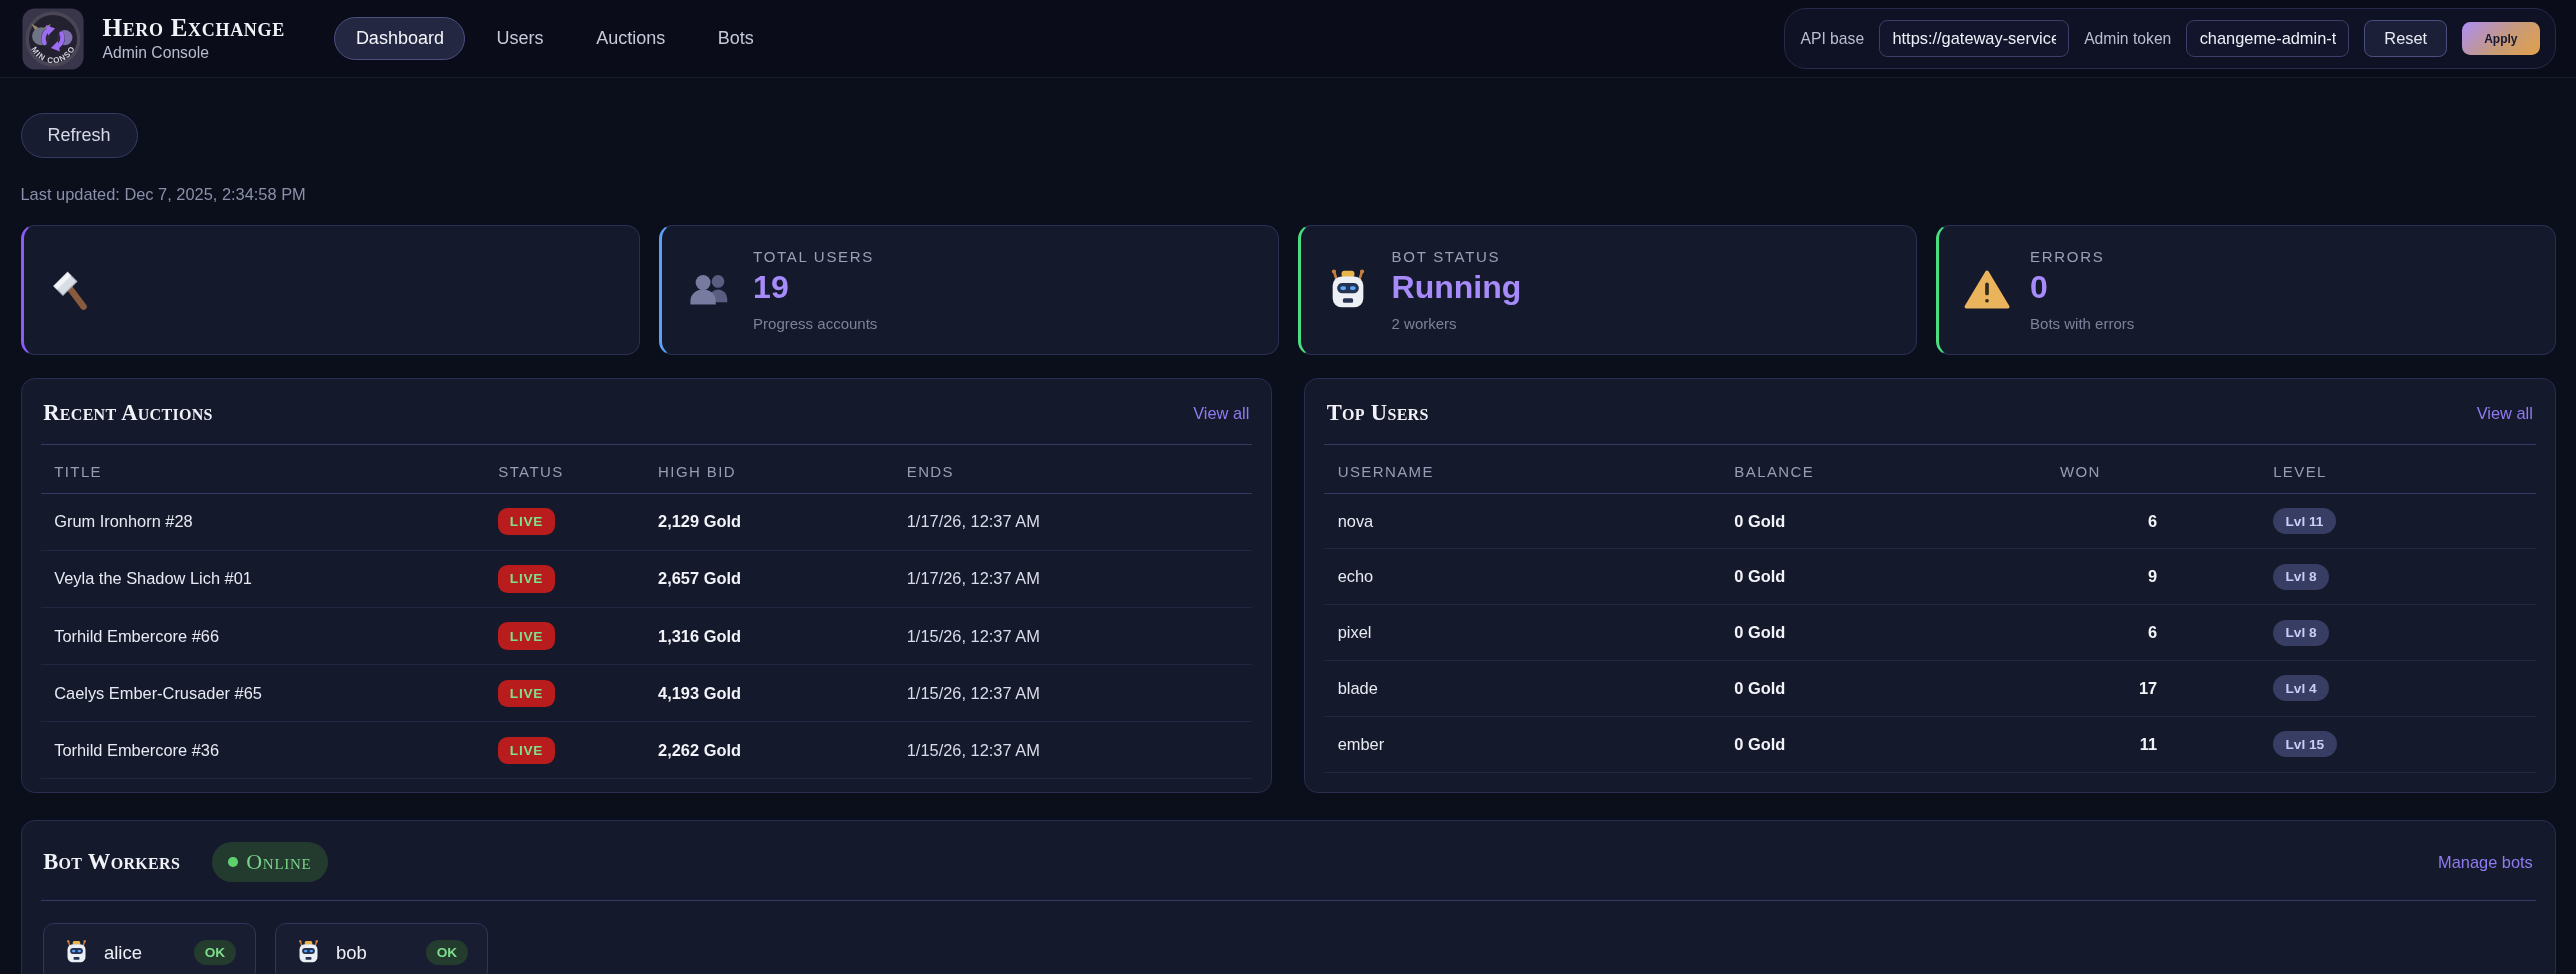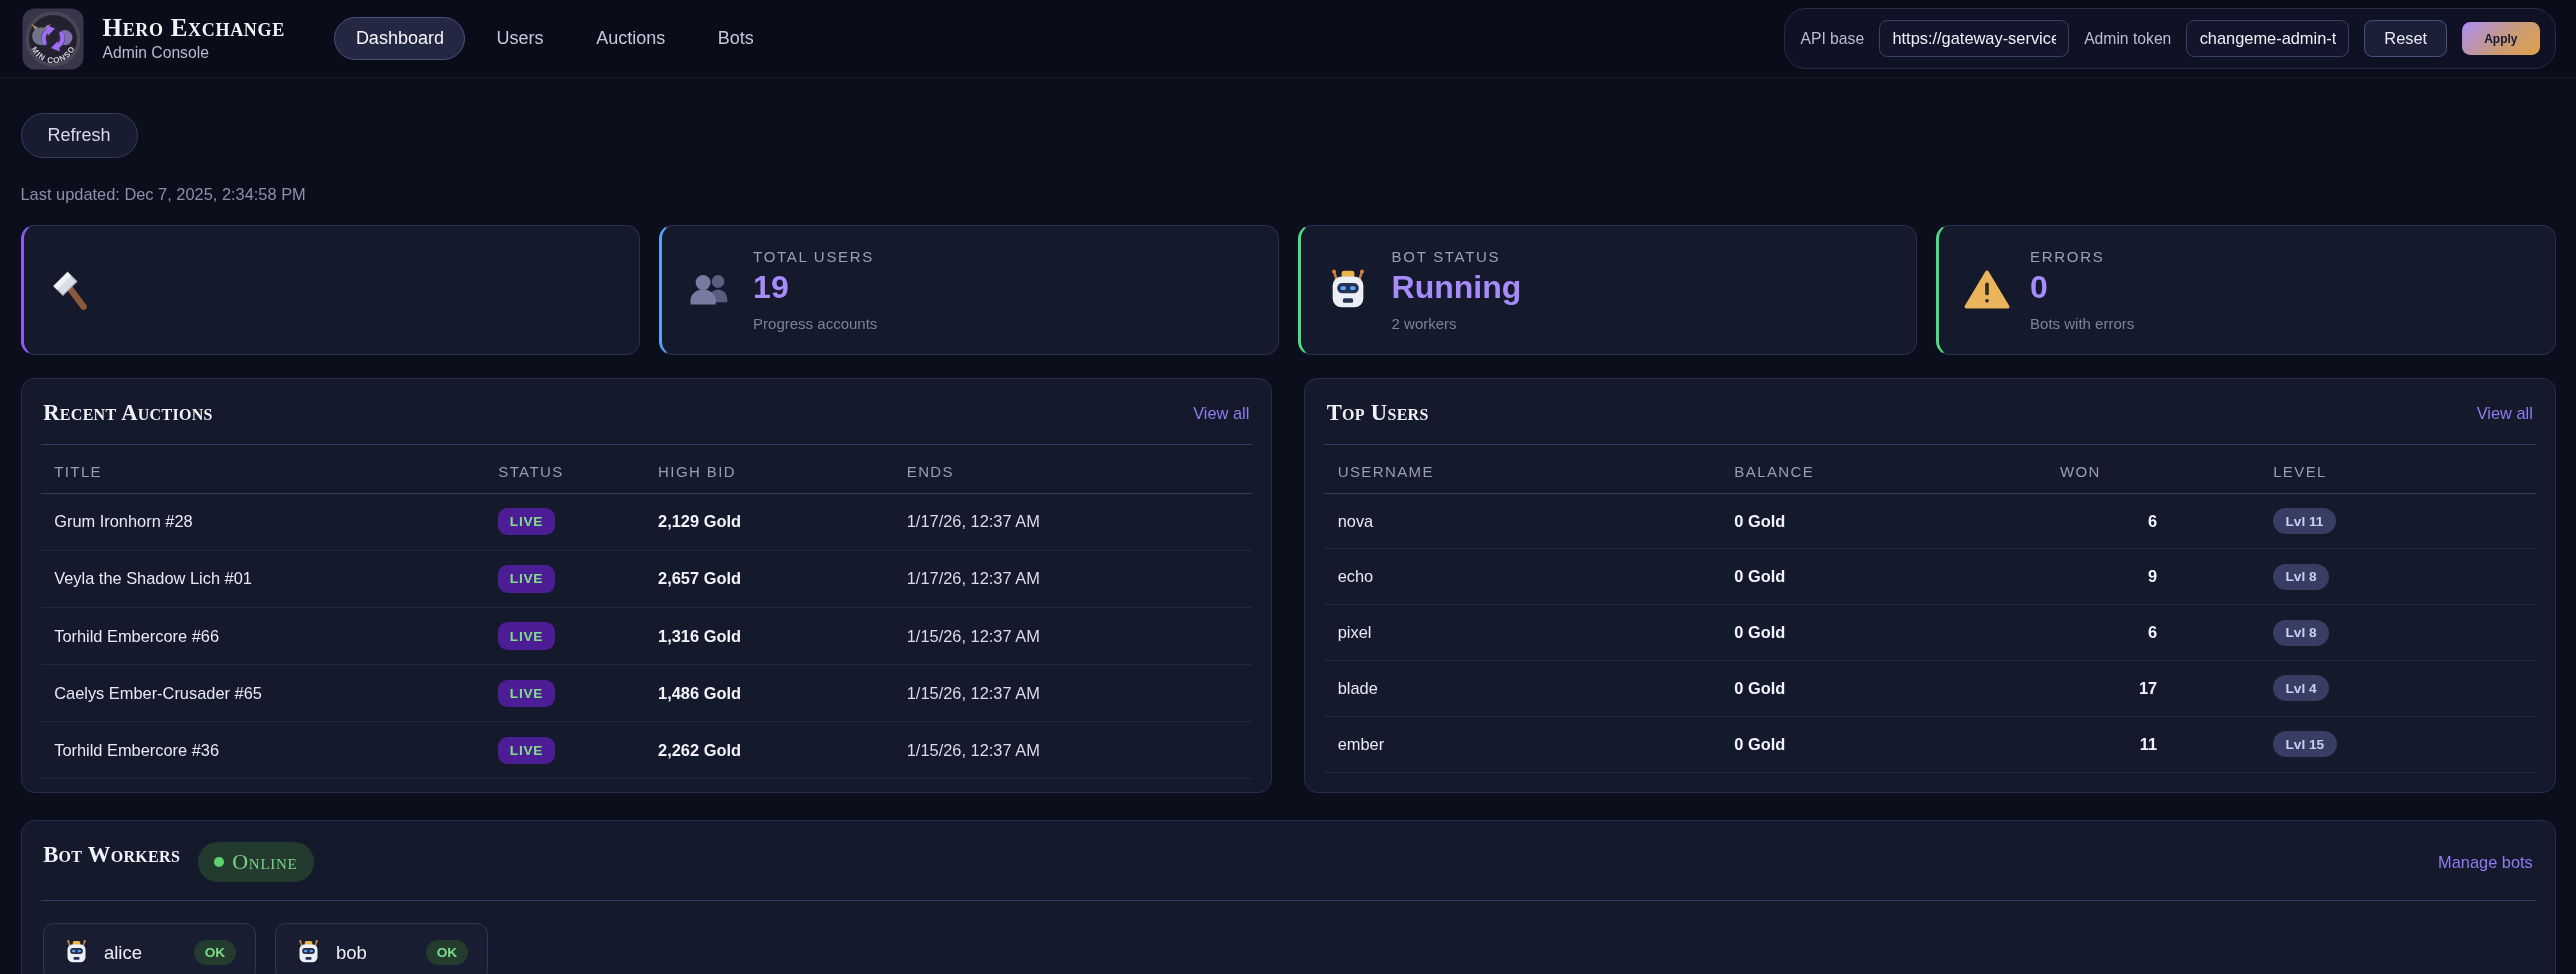--- a/index.html
+++ b/index.html
@@ -108,32 +108,32 @@
   .users .trow{grid-template-columns:33.5% 27.5% 18% 1fr;}
   .thead{padding-top:18px;padding-bottom:12.3px;border-bottom:1.4px solid var(--divider);}
   .th{font-size:15px;letter-spacing:1.4px;color:#989db5;}
   .trow.data{padding-top:14.4px;padding-bottom:14.4px;border-bottom:0.7px solid var(--row-divider);}
   .td{font-size:16.4px;color:var(--text);}
   .td.strong{font-weight:700;color:#f3f4f9;}
   .td.dim{color:#d9dce8;}
   .won-cell{text-align:right;padding-right:116px;font-weight:700;color:#f3f4f9;}
 
   .badge-live{
-    display:inline-block;background:#4c1d95;color:var(--green);
+    display:inline-block;background:#b91c1c;color:var(--green);
     font-size:13.7px;font-weight:700;letter-spacing:0.7px;
     padding:6.2px 11.6px;border-radius:9.6px;
   }
   .badge-lvl{
     display:inline-block;background:#383d63;color:#c9cdf8;
     font-size:13.7px;font-weight:700;padding:5.5px 12.3px;border-radius:683px;
   }
 
   
   .bots-panel{margin-top:27px;}
-  .bots-head-left{display:flex;align-items:flex-start;gap:18px;}
+  .bots-head-left{display:flex;align-items:center;gap:32px;}
   .badge-online{
     display:inline-flex;align-items:center;gap:8.2px;
     background:#233b2e;border-radius:683px;padding:6.8px 16.4px;
   }
   .online-dot{width:9.6px;height:9.6px;border-radius:50%;background:#5fd06e;}
   .online-text{font-size:22px;color:#7ad389;letter-spacing:0.7px;}
   .worker-row{display:flex;gap:19px;margin-top:22px;padding:0 2.7px 11px;}
   .worker-chip{
     display:flex;align-items:center;gap:13.7px;
     background:#191d32;border:0.7px solid #30355a;border-radius:11px;
@@ -301,21 +301,21 @@
               </div>
               <div class="td strong">1,316 Gold</div>
               <div class="td dim">1/15/26, 12:37 AM</div>
             </div>
 
             <div class="trow data">
               <div class="td">Caelys Ember-Crusader #65</div>
               <div class="td">
                 <span class="badge-live">LIVE</span>
               </div>
-              <div class="td strong">1,486 Gold</div>
+              <div class="td strong">4,193 Gold</div>
               <div class="td dim">1/15/26, 12:37 AM</div>
             </div>
 
             <div class="trow data">
               <div class="td">Torhild Embercore #36</div>
               <div class="td">
                 <span class="badge-live">LIVE</span>
               </div>
               <div class="td strong">2,262 Gold</div>
               <div class="td dim">1/15/26, 12:37 AM</div>

